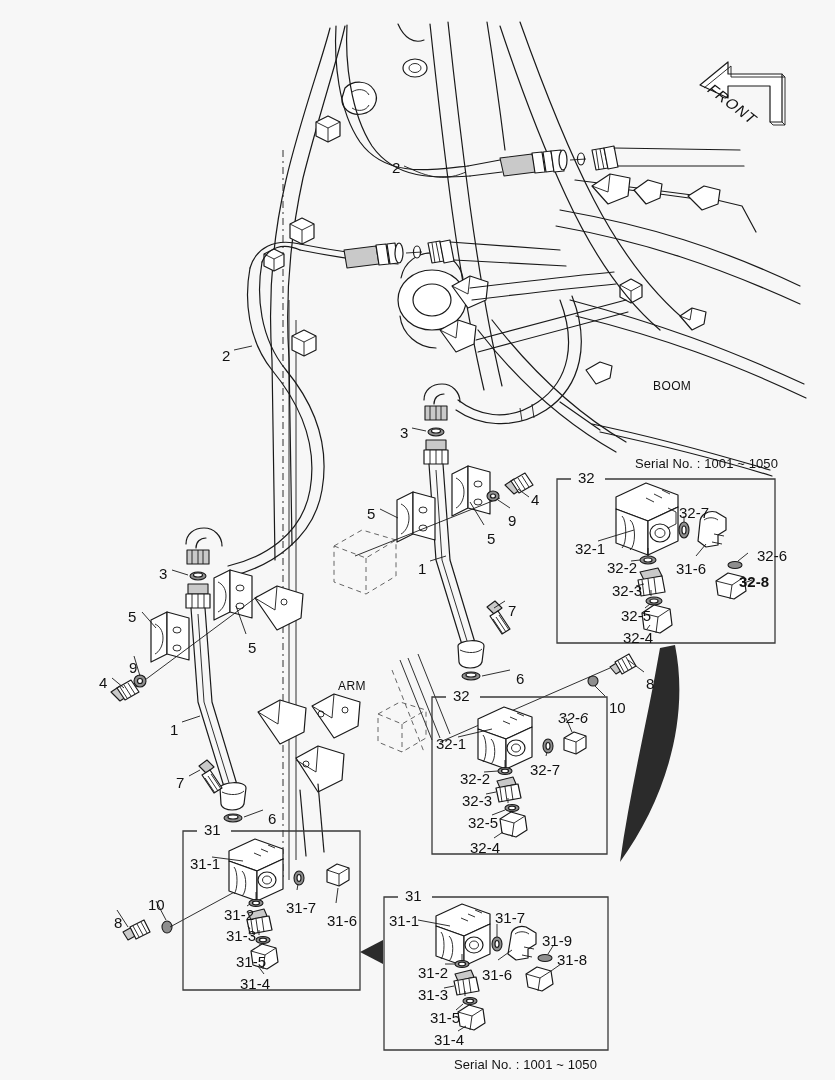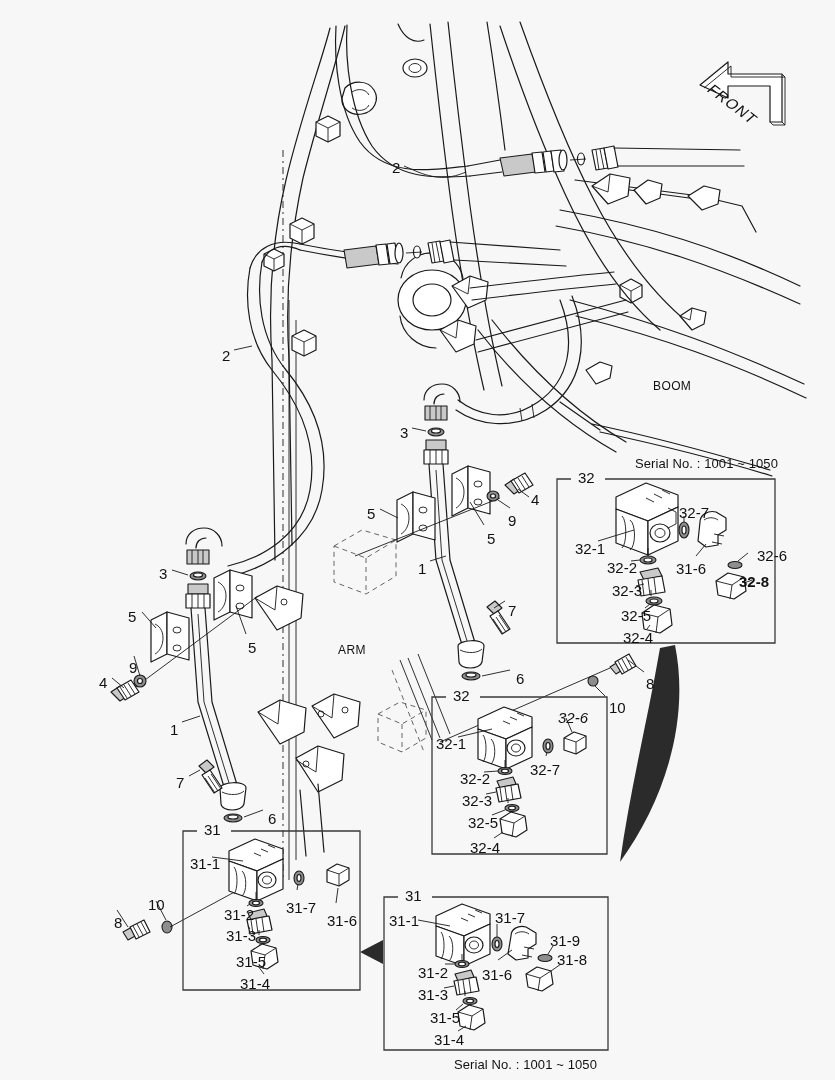--- a/index.html
+++ b/index.html
@@ -489,21 +489,21 @@
 
     <g>
       <path class="sf" d="M700 85 L728 62 L728 74 L782 74 L782 122 L770 122 L770 86 L728 86 L728 98 Z"></path>
       <path class="thin" d="M704 88 L731 66 L731 77 L785 77 L785 125 L773 125"></path>
       <path class="thin" d="M782 74 L785 77 M782 122 L785 125 M770 122 L773 125"></path>
     </g>
   </svg>
 
   <div id="text-layer">
       <div class="lbl big" style="left: 653px; top: 380px;">BOOM</div>
-      <div class="lbl big" style="left: 338px; top: 644px;">ARM</div>
+      <div class="lbl big" style="left: 338px; top: 680px;">ARM</div>
       <div class="lbl" style="left: 392px; top: 160px;">2</div>
       <div class="lbl" style="left: 222px; top: 348px;">2</div>
       <div class="lbl" style="left: 400px; top: 425px;">3</div>
       <div class="lbl" style="left: 159px; top: 566px;">3</div>
       <div class="lbl" style="left: 531px; top: 492px;">4</div>
       <div class="lbl" style="left: 99px; top: 675px;">4</div>
       <div class="lbl" style="left: 367px; top: 506px;">5</div>
       <div class="lbl" style="left: 487px; top: 531px;">5</div>
       <div class="lbl" style="left: 128px; top: 609px;">5</div>
       <div class="lbl" style="left: 248px; top: 640px;">5</div>
@@ -543,21 +543,21 @@
       <div class="lbl" style="left: 224px; top: 907px;">31-2</div>
       <div class="lbl" style="left: 286px; top: 900px;">31-7</div>
       <div class="lbl" style="left: 327px; top: 913px;">31-6</div>
       <div class="lbl" style="left: 226px; top: 928px;">31-3</div>
       <div class="lbl" style="left: 236px; top: 954px;">31-5</div>
       <div class="lbl" style="left: 240px; top: 976px;">31-4</div>
       <div class="lbl boxid" style="left: 401px; top: 888px;">31</div>
       <div class="lbl serial" style="left: 454px; top: 1058px;">Serial No. : 1001 ~ 1050</div>
       <div class="lbl" style="left: 389px; top: 913px;">31-1</div>
       <div class="lbl" style="left: 495px; top: 910px;">31-7</div>
-      <div class="lbl" style="left: 542px; top: 933px; margin-left: 8px;">31-9</div>
+      <div class="lbl" style="left: 542px; top: 933px;">31-9</div>
       <div class="lbl" style="left: 557px; top: 952px;">31-8</div>
       <div class="lbl" style="left: 482px; top: 967px;">31-6</div>
       <div class="lbl" style="left: 418px; top: 965px;">31-2</div>
       <div class="lbl" style="left: 418px; top: 987px;">31-3</div>
       <div class="lbl" style="left: 430px; top: 1010px;">31-5</div>
       <div class="lbl" style="left: 434px; top: 1032px;">31-4</div>
       <div class="lbl front" style="left: 716px; top: 82px; transform-origin: 0px 0px; transform: rotate(37deg) skewX(-12deg);">FRONT</div>
     </div>
 
 </div>

